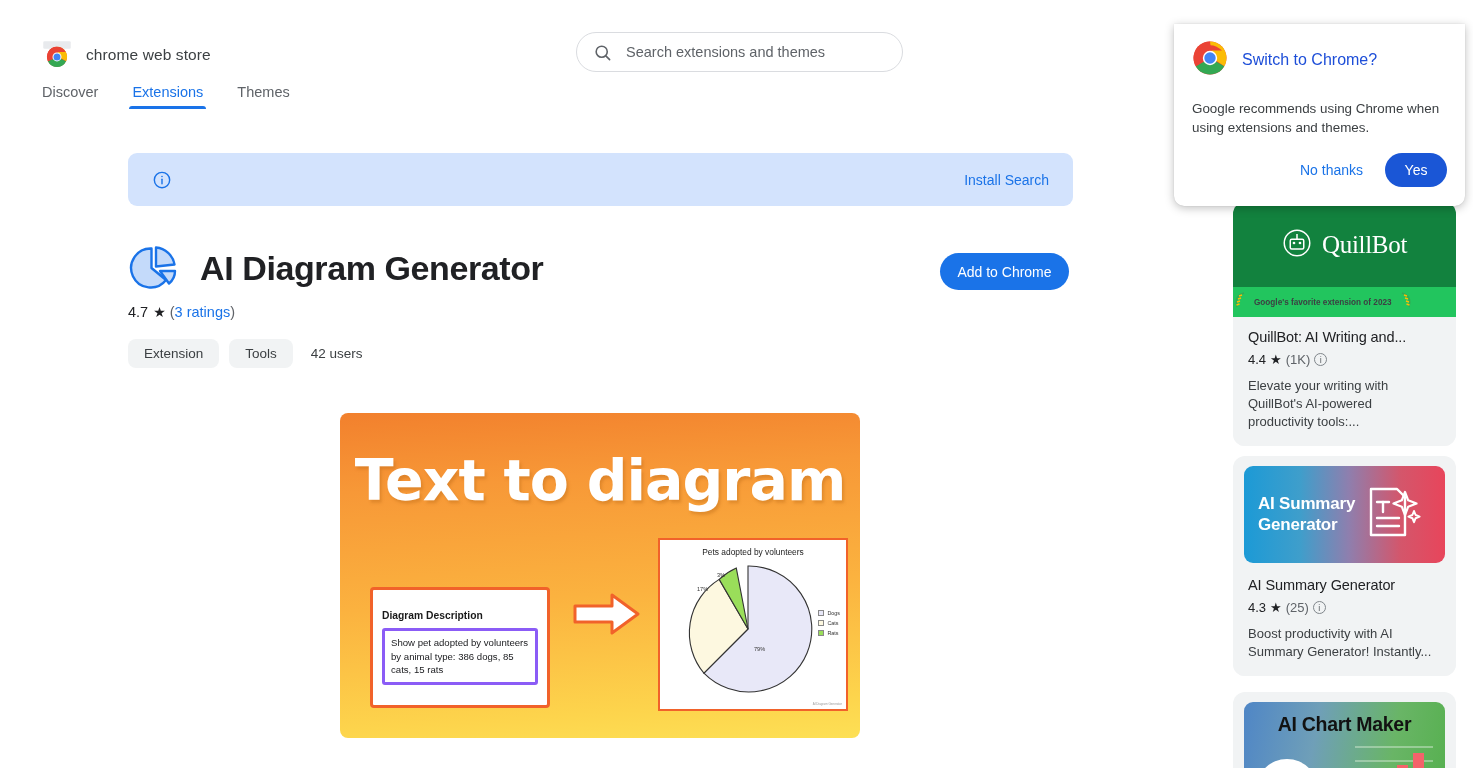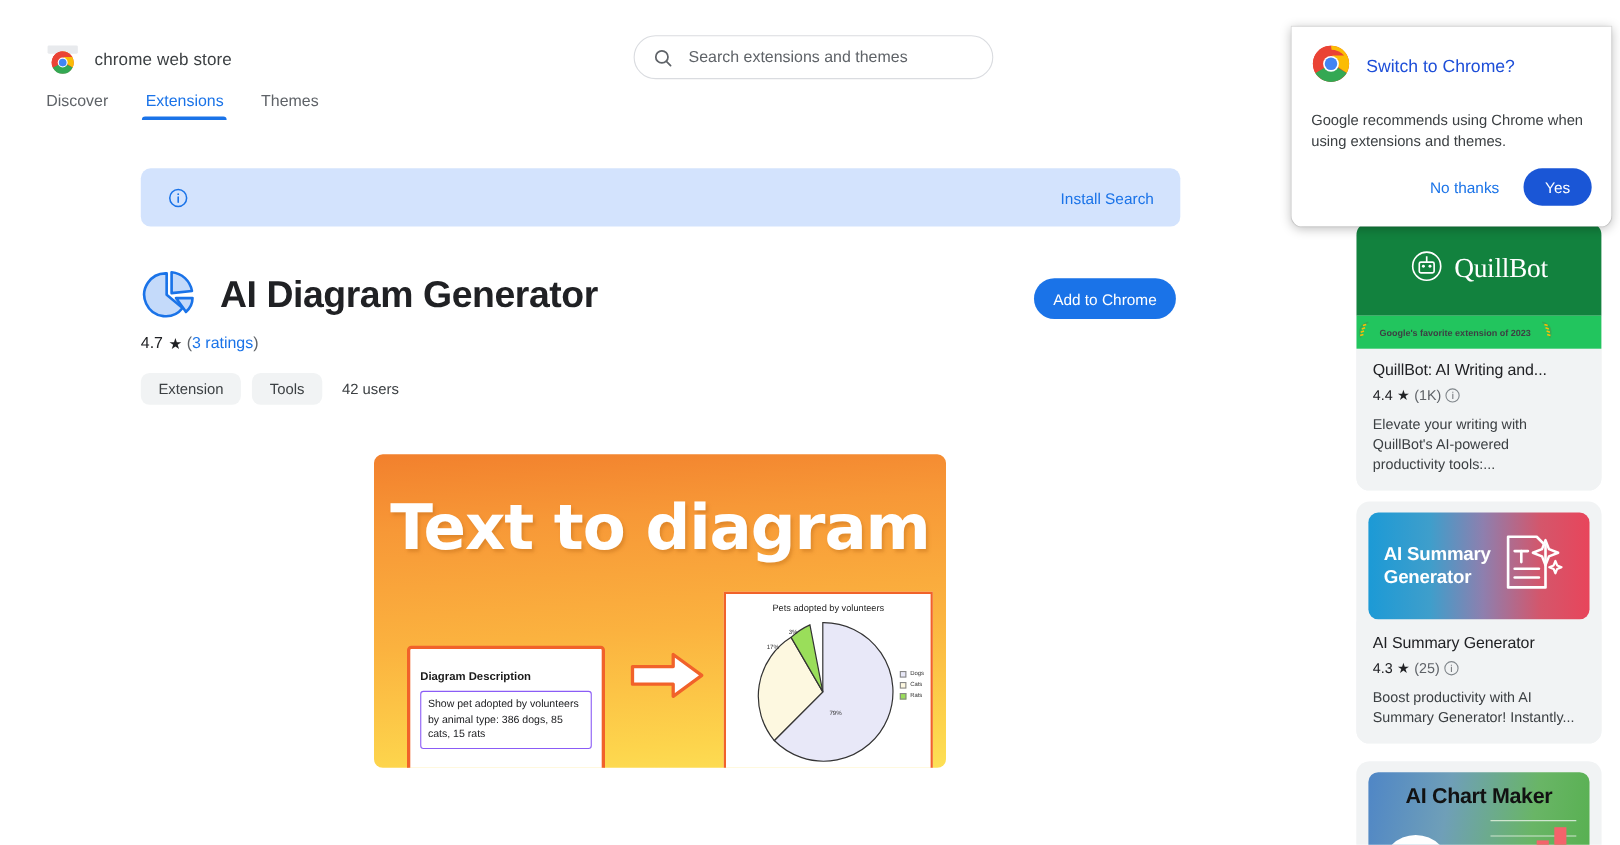--- a/index.html
+++ b/index.html
@@ -62,37 +62,37 @@
   .users { font-size: 13.5px; color: #3c4043; margin-left: 8px; }
 
   .add-btn {
     position: absolute; left: 940px; top: 133px; width: 129px; height: 37px;
     background: #1a73e8; color: #fff; border: none; border-radius: 19px;
     font-size: 14px; font-weight: 500; font-family: "Liberation Sans", sans-serif; cursor: pointer;
   }
 
   
   .promo {
-    position: absolute; left: 340px; top: 293px; width: 520px; height: 285px;
+    position: absolute; left: 340px; top: 293px; width: 520px; height: 325px;
     border-radius: 8px; overflow: hidden;
     background: linear-gradient(176deg, #f2802d 0%, #f79837 22%, #fbb23f 55%, #fdd44c 88%, #fde055 100%);
   }
   .promo-title {
     position: absolute; top: 34px; left: 0; right: 0; text-align: center;
     font-size: 57px; font-weight: 700; color: #fff; letter-spacing: -1px;
     text-shadow: 2px 3px 3px rgba(180,100,20,.35);
     font-family: "DejaVu Sans", sans-serif;
   }
   .desc-box {
     position: absolute; left: 30px; top: 174px; width: 180px;
     background: #fff; border: 3px solid #f1622a; border-radius: 4px; padding: 20px 9px;
   }
   .desc-h { font-size: 10.3px; font-weight: 700; color: #1a1a1a; margin-bottom: 7px; }
   .desc-body {
-    border: 1px solid #8b5cf6; border-radius: 3px; padding: 5px 6px;
+    border: 3px solid #8b5cf6; border-radius: 3px; padding: 5px 6px;
     font-size: 9.6px; line-height: 1.42; color: #202124;
   }
   .arrow-svg { position: absolute; left: 232px; top: 178px; }
 
   .chart-box {
     position: absolute; left: 318px; top: 125px; width: 190px; height: 173px;
     background: #fff; border: 2.5px solid #f1622a;
   }
   .chart-title { text-align: center; font-size: 8.4px; color: #222; margin-top: 7px; }
   .legend { position: absolute; right: 6px; top: 68px; font-size: 5.4px; color: #333; line-height: 1.85; }

